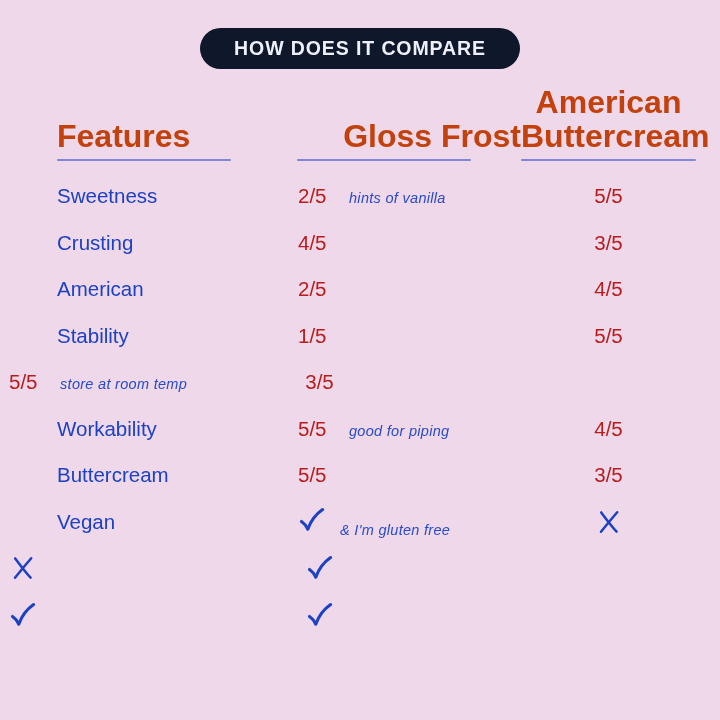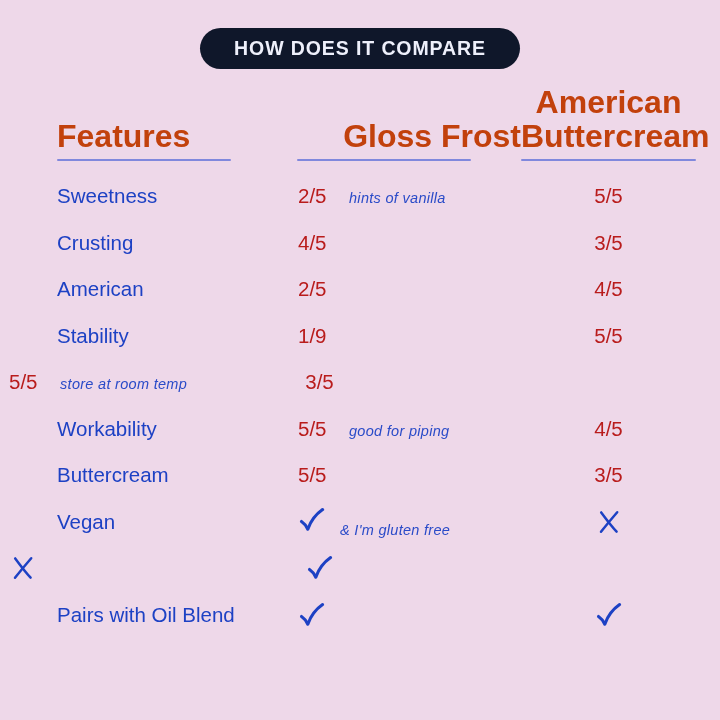--- a/index.html
+++ b/index.html
@@ -188,21 +188,21 @@
         <div class="row">
           <div class="cell-feature">American</div>
           <div class="cell-gloss">
             <span class="score gloss-score">2/5</span>
           </div>
           <div class="cell-american"><span class="score">4/5</span></div>
         </div>
         <div class="row">
           <div class="cell-feature">Stability</div>
           <div class="cell-gloss">
-            <span class="score gloss-score">1/9</span>
+            <span class="score gloss-score">1/5</span>
           </div>
           <div class="cell-american"><span class="score">5/5</span></div>
         </div>
         <div class="row">
           <div class="cell-gloss">
             <span class="score gloss-score">5/5</span>
             <span class="note">store at room temp</span>
           </div>
           <div class="cell-american"><span class="score">3/5</span></div>
         </div>
@@ -259,21 +259,20 @@
             <span class="mark-holder">
               <span class="mark">
                 <svg viewBox="0 0 30 30" width="30" height="30">
                   <path d="M4.5 16.5 C6.5 17.8 9 20.6 10.8 24.2 C13.6 16.4 19.4 8.9 25.6 4.6" fill="none" stroke="#1d41c4" stroke-width="3.1" stroke-linecap="round" stroke-linejoin="round"></path>
                 </svg>
               </span>
             </span>
           </div>
         </div>
         <div class="row">
-          <div class="cell-feature">Pairs with Oil Blend</div>
           <div class="cell-gloss">
             <span class="mark-holder">
               <span class="mark">
                 <svg viewBox="0 0 30 30" width="30" height="30">
                   <path d="M4.5 16.5 C6.5 17.8 9 20.6 10.8 24.2 C13.6 16.4 19.4 8.9 25.6 4.6" fill="none" stroke="#1d41c4" stroke-width="3.1" stroke-linecap="round" stroke-linejoin="round"></path>
                 </svg>
               </span>
             </span>
           </div>
           <div class="cell-american">

